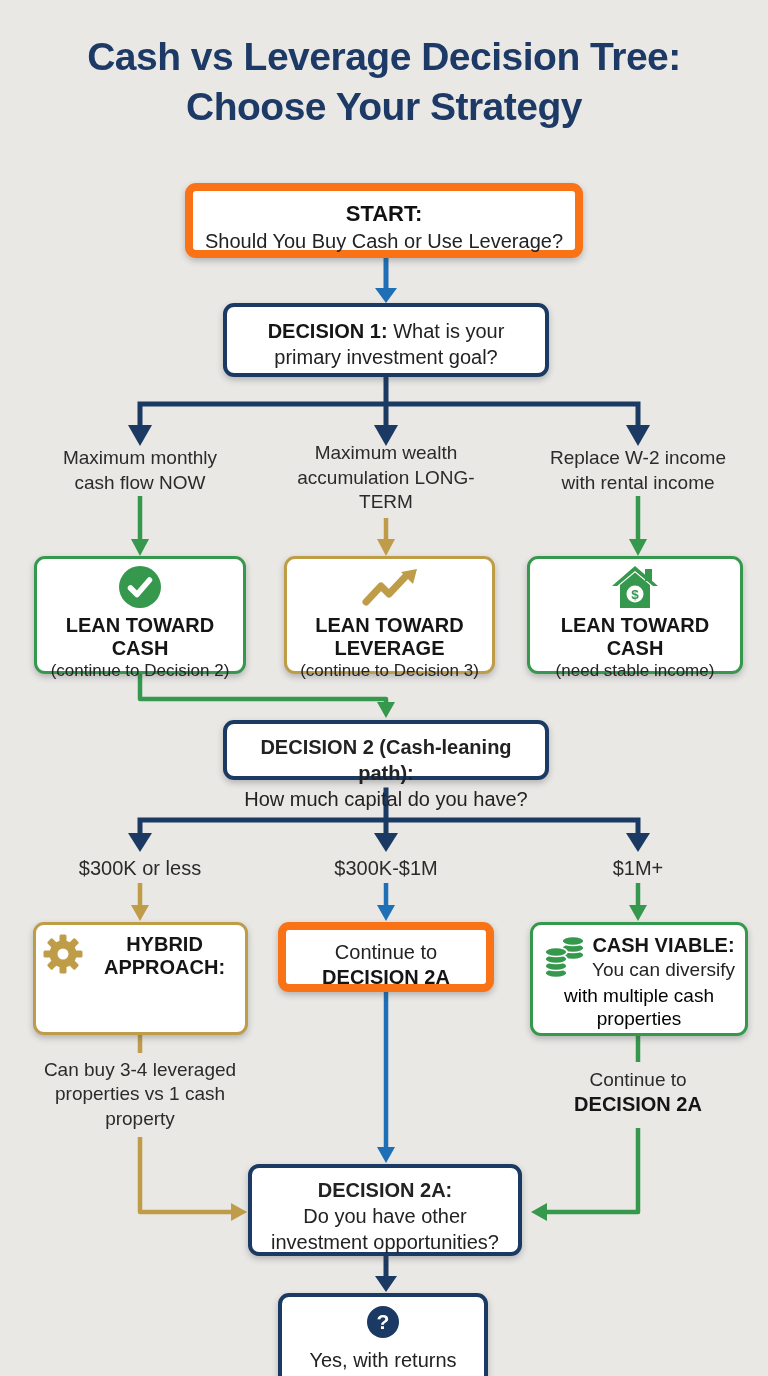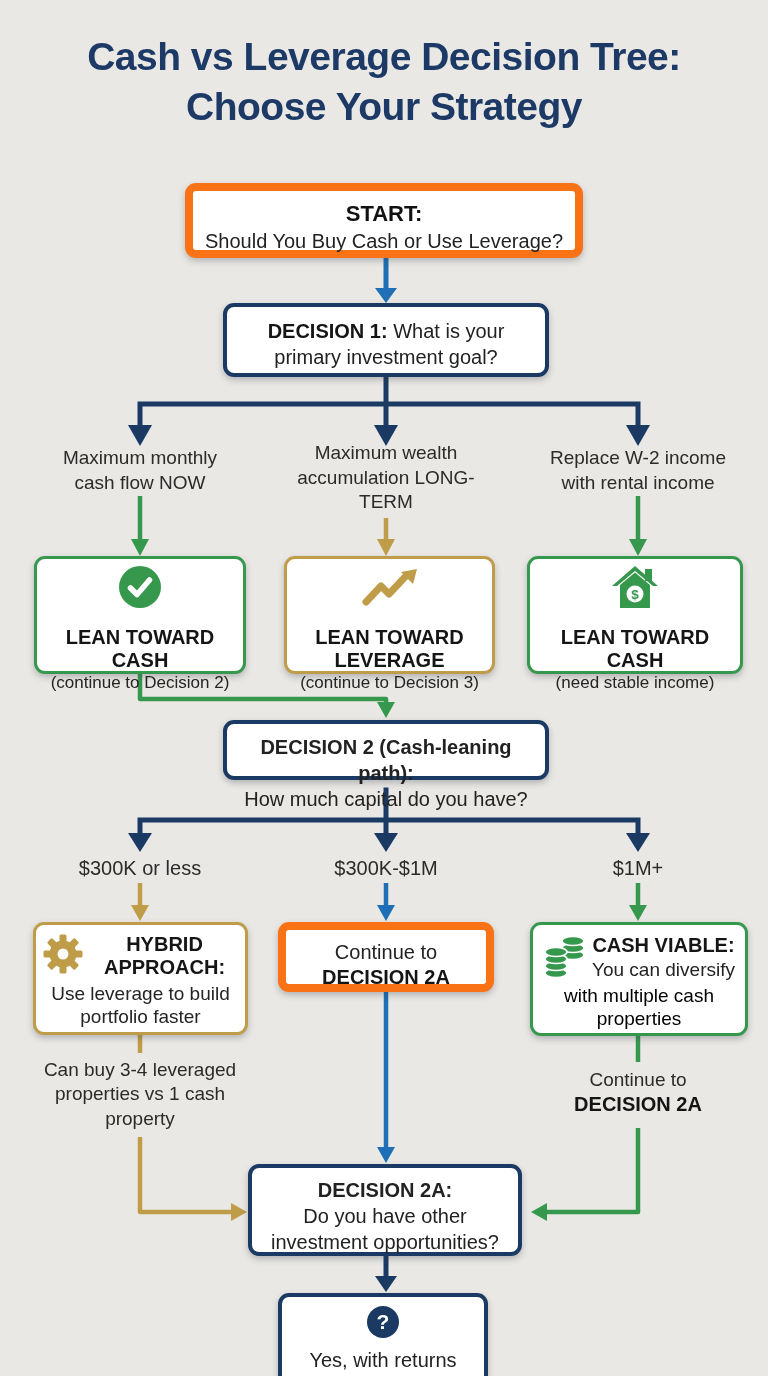--- a/index.html
+++ b/index.html
@@ -36,21 +36,21 @@
   .blabel{position:absolute;text-align:center;font-size:19px;line-height:1.3;color:#2b2b2b;z-index:2;}
   .lbl-goal-left{left:53px;top:446px;width:174px;}
   .lbl-goal-center{left:286px;top:441px;width:200px;}
   .lbl-goal-right{left:540px;top:446px;width:196px;text-align:center;}
   .lbl-cap-left{left:50px;top:855px;width:180px;font-size:20px;}
   .lbl-cap-center{left:296px;top:855px;width:180px;font-size:20px;}
   .lbl-cap-right{left:548px;top:855px;width:180px;font-size:20px;}
 
   .obox{top:556px;height:118px;padding-top:7px;}
   .obox .icon-wrap{height:46px;display:flex;align-items:center;justify-content:center;}
-  .obox .otitle{font-size:20px;font-weight:bold;color:#151515;line-height:1.16;margin-top:14px;}
+  .obox .otitle{font-size:20px;font-weight:bold;color:#151515;line-height:1.16;margin-top:2px;}
   .obox .onote{font-size:17px;color:#242424;margin-top:1px;}
   .obox-left{left:34px;width:212px;}
   .obox-center{left:284px;width:211px;}
   .obox-right{left:527px;width:216px;}
 
   .hybrid-box{left:33px;top:922px;width:215px;height:113px;padding:8px 6px;}
   .hrow{display:flex;align-items:center;justify-content:center;gap:6px;}
   .htitle{font-size:20px;font-weight:bold;color:#151515;line-height:1.15;text-align:center;}
   .hbody{font-size:19px;line-height:1.22;color:#242424;margin-top:3px;}
 
@@ -227,21 +227,20 @@
           <rect x="17.5" y="1.5" width="7" height="9" rx="1.5" transform="rotate(180 21 21)"></rect>
           <rect x="17.5" y="1.5" width="7" height="9" rx="1.5" transform="rotate(225 21 21)"></rect>
           <rect x="17.5" y="1.5" width="7" height="9" rx="1.5" transform="rotate(270 21 21)"></rect>
           <rect x="17.5" y="1.5" width="7" height="9" rx="1.5" transform="rotate(315 21 21)"></rect>
           <circle cx="21" cy="21" r="13.5"></circle>
           <circle cx="21" cy="21" r="5.5" fill="#ffffff"></circle>
         </svg>
       </span>
       <div class="htitle">HYBRID APPROACH:</div>
     </div>
-    <div class="hbody">Use leverage to build portfolio faster</div>
   </div>
 
   <div class="box b-blue cont-box">
     <div class="cont1">Continue to</div>
     <div class="cont2">DECISION 2A</div>
   </div>
 
   <div class="box b-green cash-box">
     <div class="crow">
       <span>

